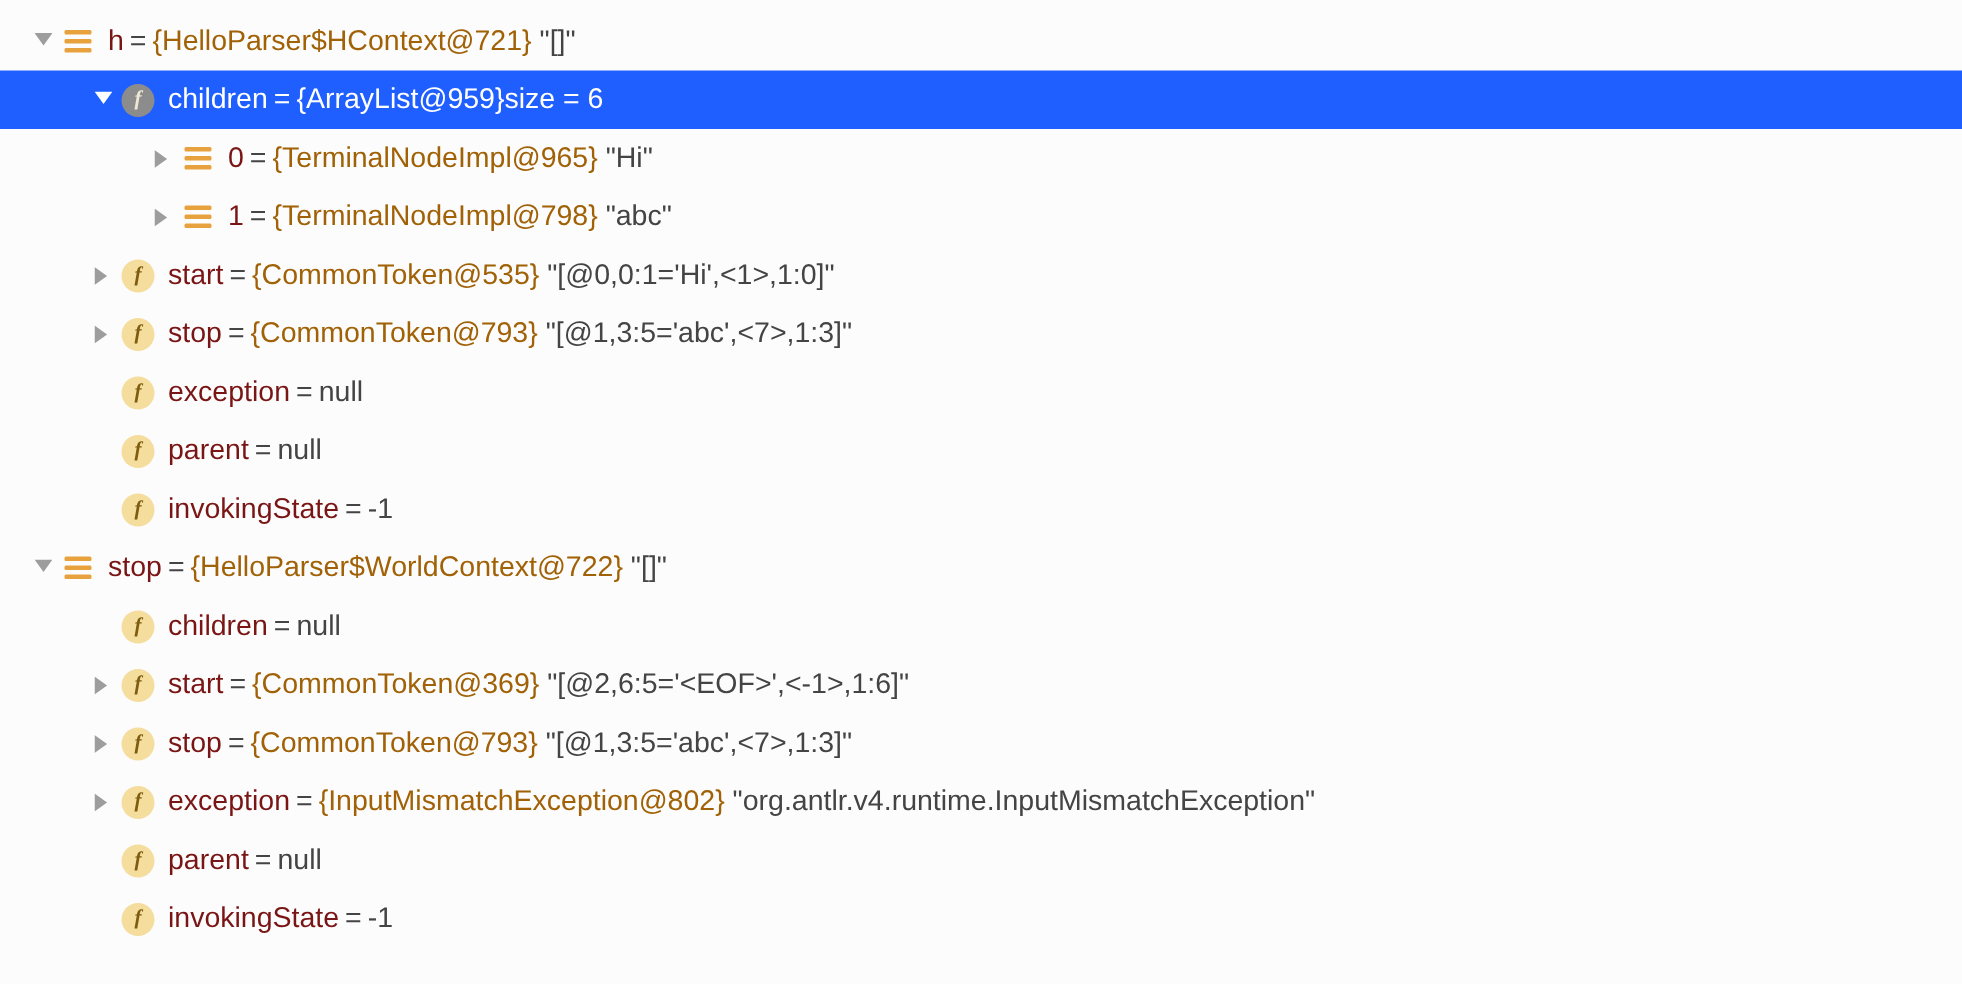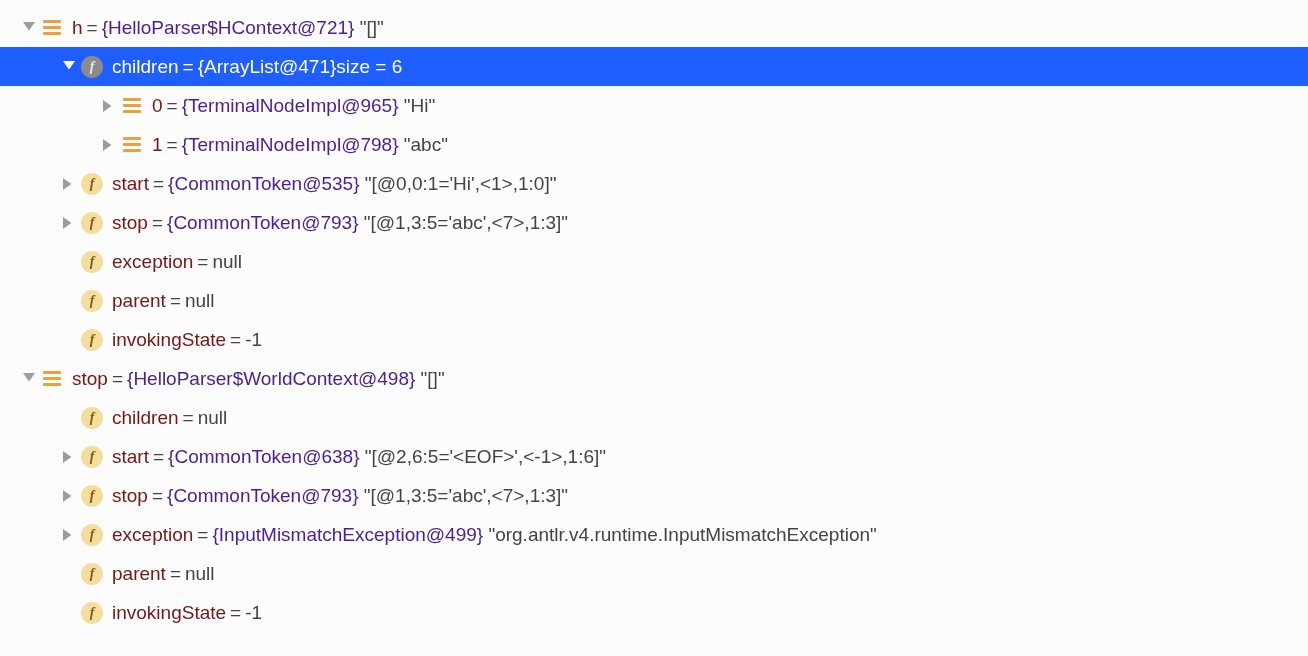--- a/index.html
+++ b/index.html
@@ -72,21 +72,21 @@
     align-items: center;
     justify-content: center;
     font-family: Georgia, "Times New Roman", serif;
   }
   .fcircle.gray {
     background: #8c8c8c;
     color: #efe7d5;
   }
   .name { color: #7a1515; }
   .eq { color: #444; margin: 0 4px; }
-  .type { color: #4c1d95; }
+  .type { color: #a16207; }
   .value { color: #444; }
   .row.selected .name,
   .row.selected .eq,
   .row.selected .type,
   .row.selected .value { color: #fff; }
 </style>
 </head>
 <body>
 
 <div class="tree">
@@ -116,21 +116,21 @@
     <span class="arrow">
       <svg width="12" height="12" viewBox="0 0 10 10">
           <polygon points="0,0 10,0 5,7" fill="#ffffff"></polygon>
         </svg>
     </span>
     <span class="icon">
       <span class="fcircle gray">f</span>
     </span>
     <span class="name">children</span>
     <span class="eq"> = </span>
-    <span class="type">{ArrayList@471}</span>
+    <span class="type">{ArrayList@959}</span>
     <span class="value"> size = 6</span>
   </div>
 
   <div class="row">
     <span class="indent" style="width:98px"></span>
     <span class="arrow">
       <svg width="12" height="12" viewBox="0 0 10 10">
           <polygon points="0,0 7,5 0,10" fill="#9d9d9d"></polygon>
         </svg>
     </span>
@@ -241,21 +241,21 @@
     </span>
     <span class="icon">
       <span class="hamburger">
           <span></span>
           <span></span>
           <span></span>
         </span>
     </span>
     <span class="name">stop</span>
     <span class="eq"> = </span>
-    <span class="type">{HelloParser$WorldContext@498}</span>
+    <span class="type">{HelloParser$WorldContext@722}</span>
     <span class="value">&nbsp;<span>"[]"</span></span>
   </div>
 
   <div class="row">
     <span class="indent" style="width:58px"></span>
     <span class="arrow"></span>
     <span class="icon">
         <span class="fcircle">f</span>
       </span>
     <span class="name">children</span>
@@ -268,21 +268,21 @@
     <span class="arrow">
       <svg width="12" height="12" viewBox="0 0 10 10">
           <polygon points="0,0 7,5 0,10" fill="#9d9d9d"></polygon>
         </svg>
     </span>
     <span class="icon">
         <span class="fcircle">f</span>
       </span>
     <span class="name">start</span>
     <span class="eq"> = </span>
-    <span class="type">{CommonToken@638}</span>
+    <span class="type">{CommonToken@369}</span>
     <span class="value">&nbsp;<span>"[@2,6:5='&lt;EOF&gt;',&lt;-1&gt;,1:6]"</span></span>
   </div>
 
   <div class="row">
     <span class="indent" style="width:58px"></span>
     <span class="arrow">
       <svg width="12" height="12" viewBox="0 0 10 10">
           <polygon points="0,0 7,5 0,10" fill="#9d9d9d"></polygon>
         </svg>
     </span>
@@ -300,21 +300,21 @@
     <span class="arrow">
       <svg width="12" height="12" viewBox="0 0 10 10">
           <polygon points="0,0 7,5 0,10" fill="#9d9d9d"></polygon>
         </svg>
     </span>
     <span class="icon">
         <span class="fcircle">f</span>
       </span>
     <span class="name">exception</span>
     <span class="eq"> = </span>
-    <span class="type">{InputMismatchException@499}</span>
+    <span class="type">{InputMismatchException@802}</span>
     <span class="value">&nbsp;<span>"org.antlr.v4.runtime.InputMismatchException"</span></span>
   </div>
 
   <div class="row">
     <span class="indent" style="width:58px"></span>
     <span class="arrow"></span>
     <span class="icon">
         <span class="fcircle">f</span>
       </span>
     <span class="name">parent</span>

